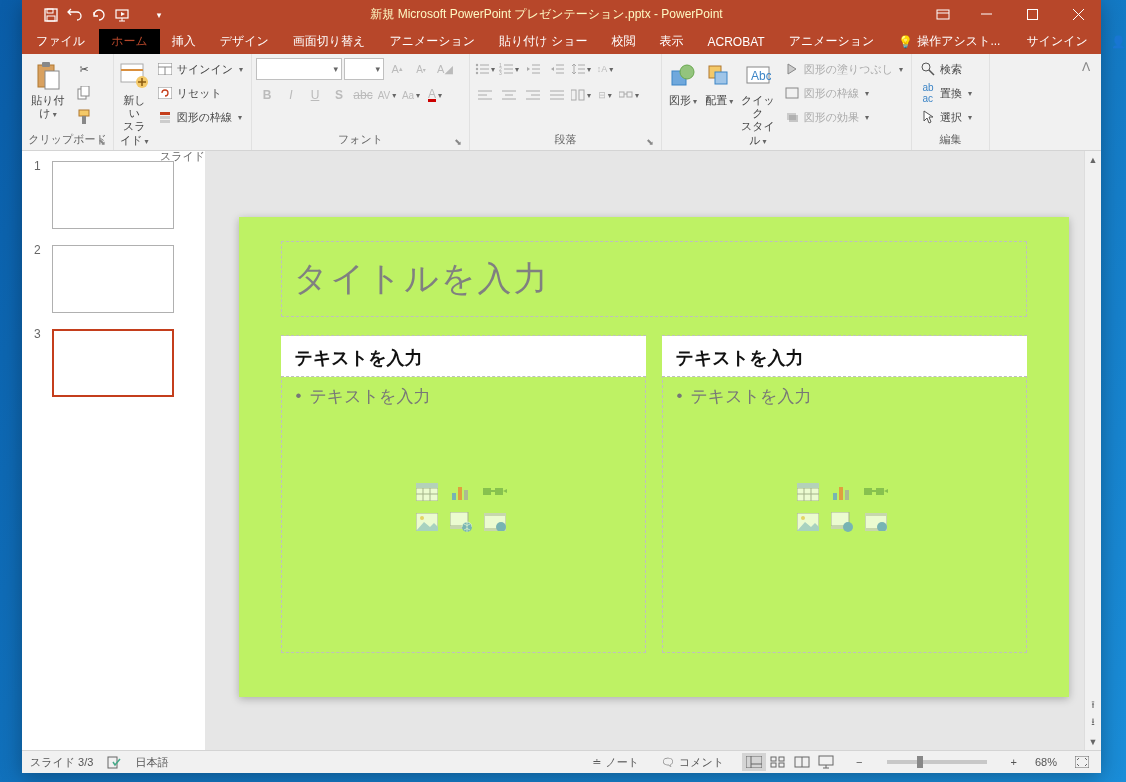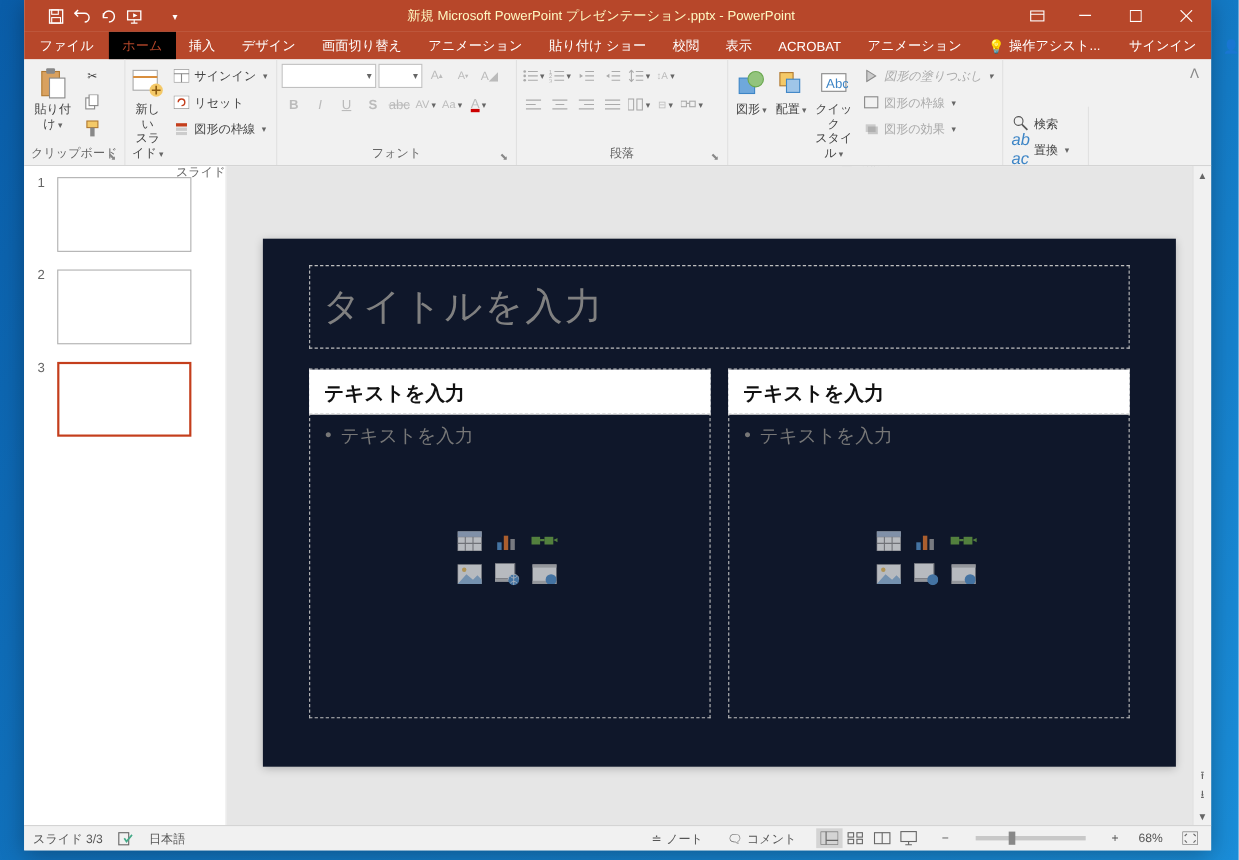--- a/index.html
+++ b/index.html
@@ -41,21 +41,21 @@
 .chevron { font-size:8px; color:#666; margin-left:2px; }
 .workspace { flex:1; display:flex; overflow:hidden; background:#fff; }
 .thumbs { width:184px; background:#fff; border-right:1px solid #e6e6e6; padding:10px 0 0 0; overflow:auto; }
 .thumb-row { display:flex; align-items:flex-start; margin-bottom:16px; padding-left:30px; }
 .thumb-num { width:12px; font-size:12px; color:#666; margin-right:6px; margin-top:-2px; position:absolute; margin-left:-18px; }
 .thumb-row { position:relative; }
 .thumb { width:122px; height:68px; background:#fff; border:1px solid #b0b0b0; cursor:pointer; }
 .thumb.selected { border:2px solid #c43e1c; }
 .editor { flex:1; background:#e6e6e6; display:flex; flex-direction:column; position:relative; }
 .canvas-area { flex:1; display:flex; align-items:center; justify-content:center; overflow:auto; position:relative; }
-.slide { width:830px; height:480px; background:#0f172a; box-shadow:0 2px 8px rgba(0,0,0,.25); position:relative; margin-top:12px; }
+.slide { width:830px; height:480px; background:#bef264; box-shadow:0 2px 8px rgba(0,0,0,.25); position:relative; margin-top:12px; }
 .placeholder { position:absolute; border:1px dashed #bfbfbf; }
 .ph-title { left:42px; top:24px; width:746px; height:76px; display:flex; align-items:center; padding-left:12px; }
 .ph-title-text { font-size:34px; color:#808080; font-weight:300; letter-spacing:2px; }
 .ph-content { top:118px; width:365px; height:318px; }
 .ph-content.left { left:42px; }
 .ph-content.right { left:423px; }
 .ph-heading { font-size:18px; font-weight:bold; color:#111; padding:10px 14px 6px; border-bottom:1px dashed #bfbfbf; margin:0 -1px; background:#fff; position:relative; }
 .ph-body { padding:8px 14px; font-size:17px; color:#777; }
 .ph-bullet { display:flex; align-items:center; gap:8px; }
 .content-icons { position:absolute; left:50%; top:55%; transform:translate(-50%,-50%); display:grid; grid-template-columns:repeat(3,30px); grid-template-rows:26px 26px; gap:4px; opacity:.7; }
@@ -421,21 +421,21 @@
           <div class="icon-box">
               <svg width="26" height="26">
                 <rect x="2" y="4" width="22" height="16" fill="#fff" stroke="#888"></rect>
                 <text x="6" y="17" font-size="12" fill="#3d85c6">Abc</text>
               </svg>
             </div>
           <div class="lbl"><span style="white-space:pre-line;">クイック
 スタイル</span><span class="chevron">▾</span></div>
         </div>
         <div class="small-col">
-          <div class="small-btn" style="color:#aaa;font-style:italic;">
+          <div class="small-btn" style="color:#aaa;">
               <span class="ic">
                 <svg width="14" height="12">
                   <path d="M 3 1 L 11 6 L 3 11 Z" fill="#ccc" stroke="#888"></path>
                 </svg>
               </span>
               <span>図形の塗りつぶし</span>
               <span class="chevron">▾</span>
             </div>
           <div class="small-btn" style="color:#aaa;">
               <span class="ic">
@@ -454,34 +454,34 @@
                 </svg>
               </span>
               <span>図形の効果</span>
               <span class="chevron">▾</span>
             </div>
         </div>
       </div>
       <div class="group-label"><span>図形描画</span><span class="dialog-launcher">⬊</span></div>
     </div>
 
-    <div class="group" style="width:78px;margin-top:43px;">
+    <div class="group" style="width:78px;">
       <div class="group-body">
         <div class="small-col">
           <div class="small-btn">
               <span class="ic">
                 <svg width="14" height="14">
                   <circle cx="5" cy="5" r="4" fill="none" stroke="#555"></circle>
                   <line x1="8" y1="8" x2="13" y2="13" stroke="#555" stroke-width="1.5"></line>
                 </svg>
               </span>
               <span>検索</span>
             </div>
           <div class="small-btn">
-              <span class="ic" style="font-size:15px;color:#3d85c6;font-style:italic;">ab<br>ac</span>
+              <span class="ic" style="font-size:10px;color:#3d85c6;">ab<br>ac</span>
               <span>置換</span>
               <span class="chevron">▾</span>
             </div>
           <div class="small-btn">
               <span class="ic">
                 <svg width="12" height="14">
                   <path d="M2 1 L2 11 L5 8 L7 13 L9 12 L7 7 L11 7 Z" fill="#fff" stroke="#555"></path>
                 </svg>
               </span>
               <span>選択</span>

